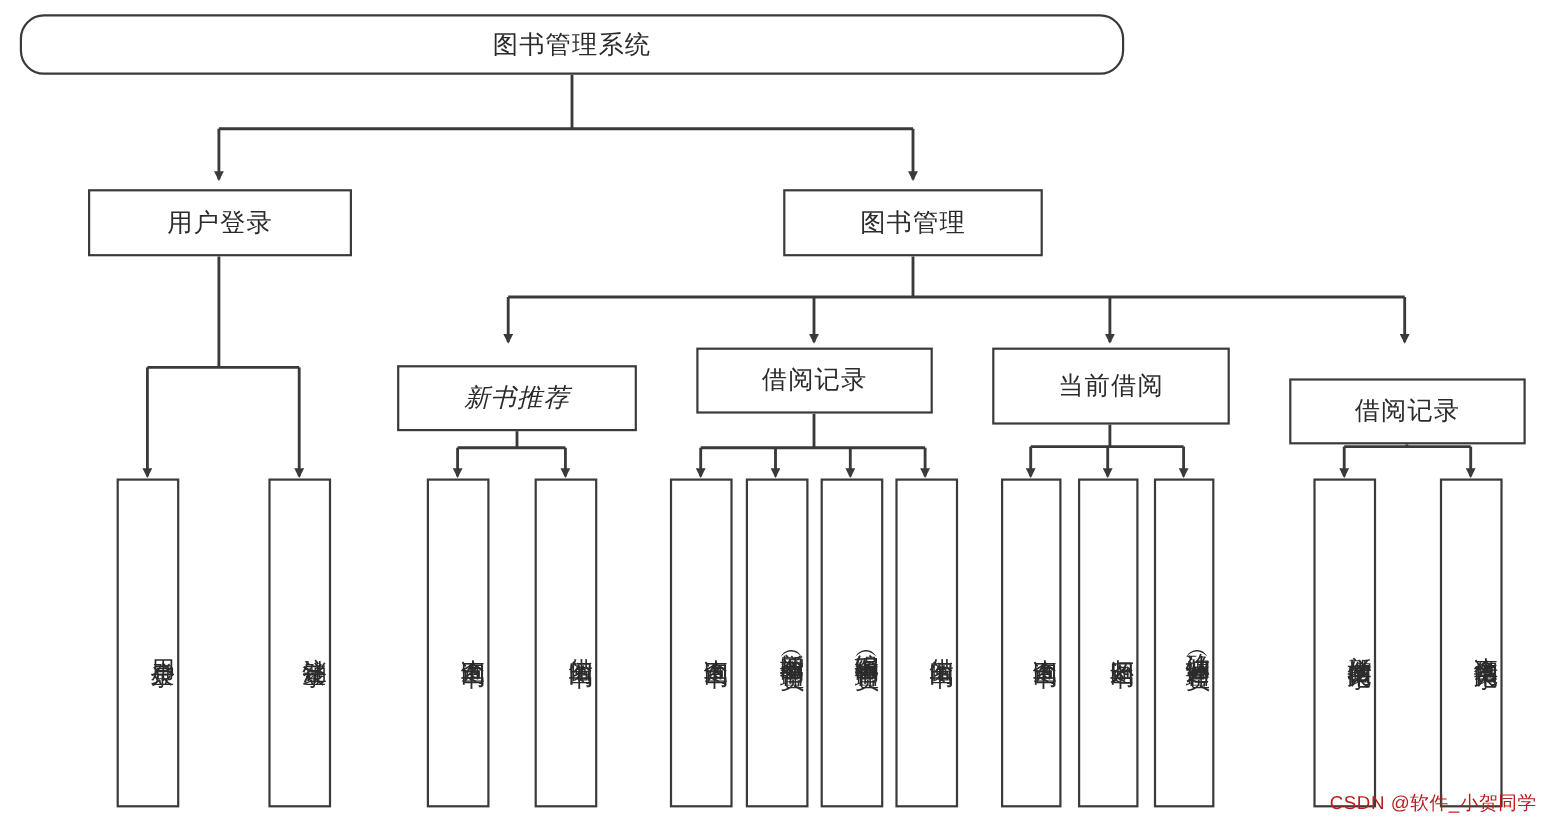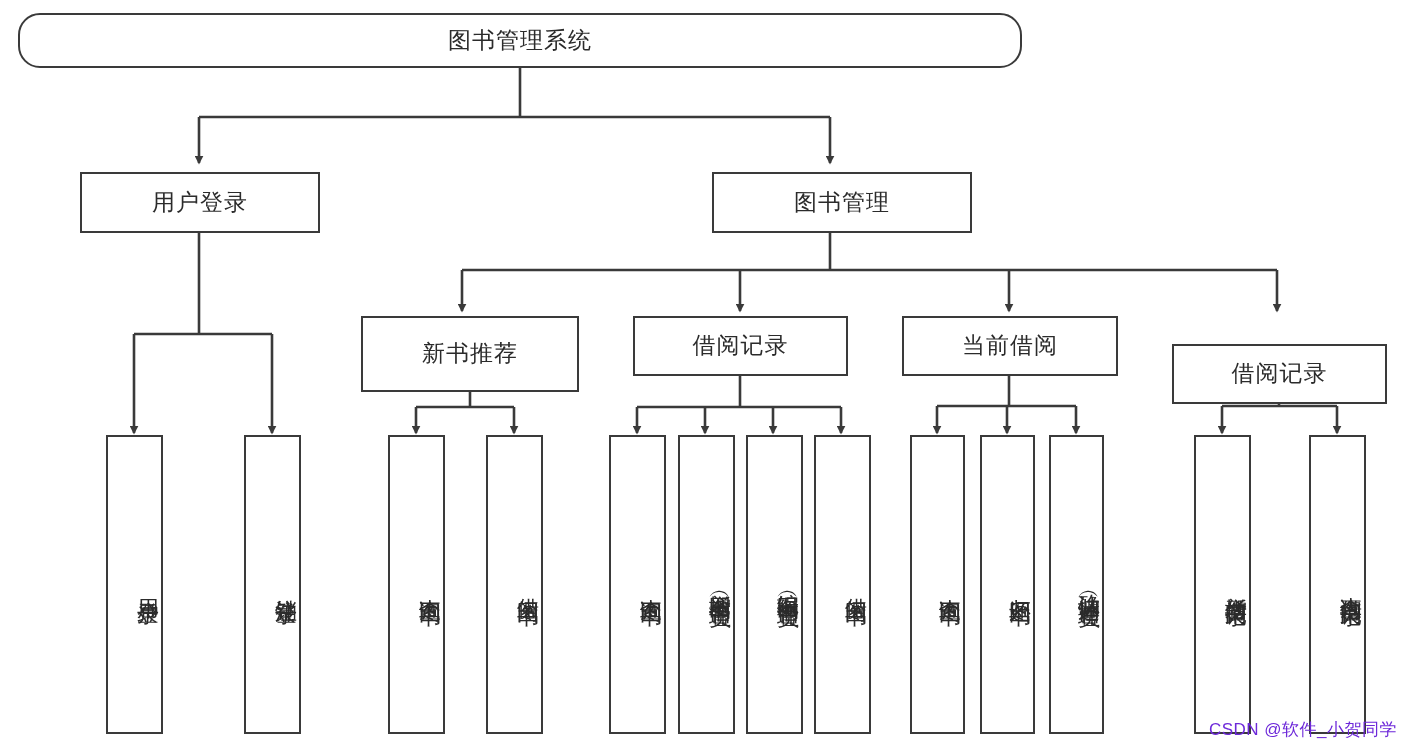--- a/index.html
+++ b/index.html
@@ -59,21 +59,21 @@
     white-space: pre-line;
   }
   .node.vertical .node-label {
     white-space: normal;
   }
   #watermark {
     position: absolute;
     right: 8px;
     bottom: 6px;
     font-size: 17px;
-    color: #6d28d9;
+    color: #b91c1c;
     letter-spacing: 0.5px;
     white-space: nowrap;
     pointer-events: none;
   }
 </style>
 </head>
 <body>
 
 <div id="diagram-root">
 
@@ -128,33 +128,33 @@
   </svg>
 
   <div class="node horizontal" style="left:18px; top:13px; width:1004px; height:55px;border-radius:22px;">
     <span class="node-label">图书管理系统</span>
   </div>
 
   <div class="node horizontal" style="left:80px; top:172px; width:240px; height:61px;">
     <span class="node-label">用户登录</span>
   </div>
 
-  <div class="node horizontal" style="left:712px; top:172px; width:260px; height:61px;">
+  <div class="node horizontal" style="left:712px; top:172px; width:236px; height:61px;">
     <span class="node-label">图书管理</span>
   </div>
 
-  <div class="node horizontal" style="left:361px; top:316px; width:218px; height:76px;">
+  <div class="node horizontal" style="left:361px; top:332px; width:218px; height:60px;font-style:italic;">
     <span class="node-label">新书推荐</span>
   </div>
 
   <div class="node horizontal" style="left:633px; top:316px; width:215px; height:60px;">
     <span class="node-label">借阅记录</span>
   </div>
 
-  <div class="node horizontal" style="left:902px; top:316px; width:216px; height:60px;">
+  <div class="node horizontal" style="left:902px; top:316px; width:216px; height:70px;">
     <span class="node-label">当前借阅</span>
   </div>
 
   <div class="node horizontal" style="left:1172px; top:316px; width:215px; height:60px;margin-top:28px;">
     <span class="node-label">借阅记录</span>
   </div>
 
   <div class="node vertical" style="left:106px; top:435px; width:57px; height:299px;">
     <span class="node-label">用户登录</span>
   </div>

